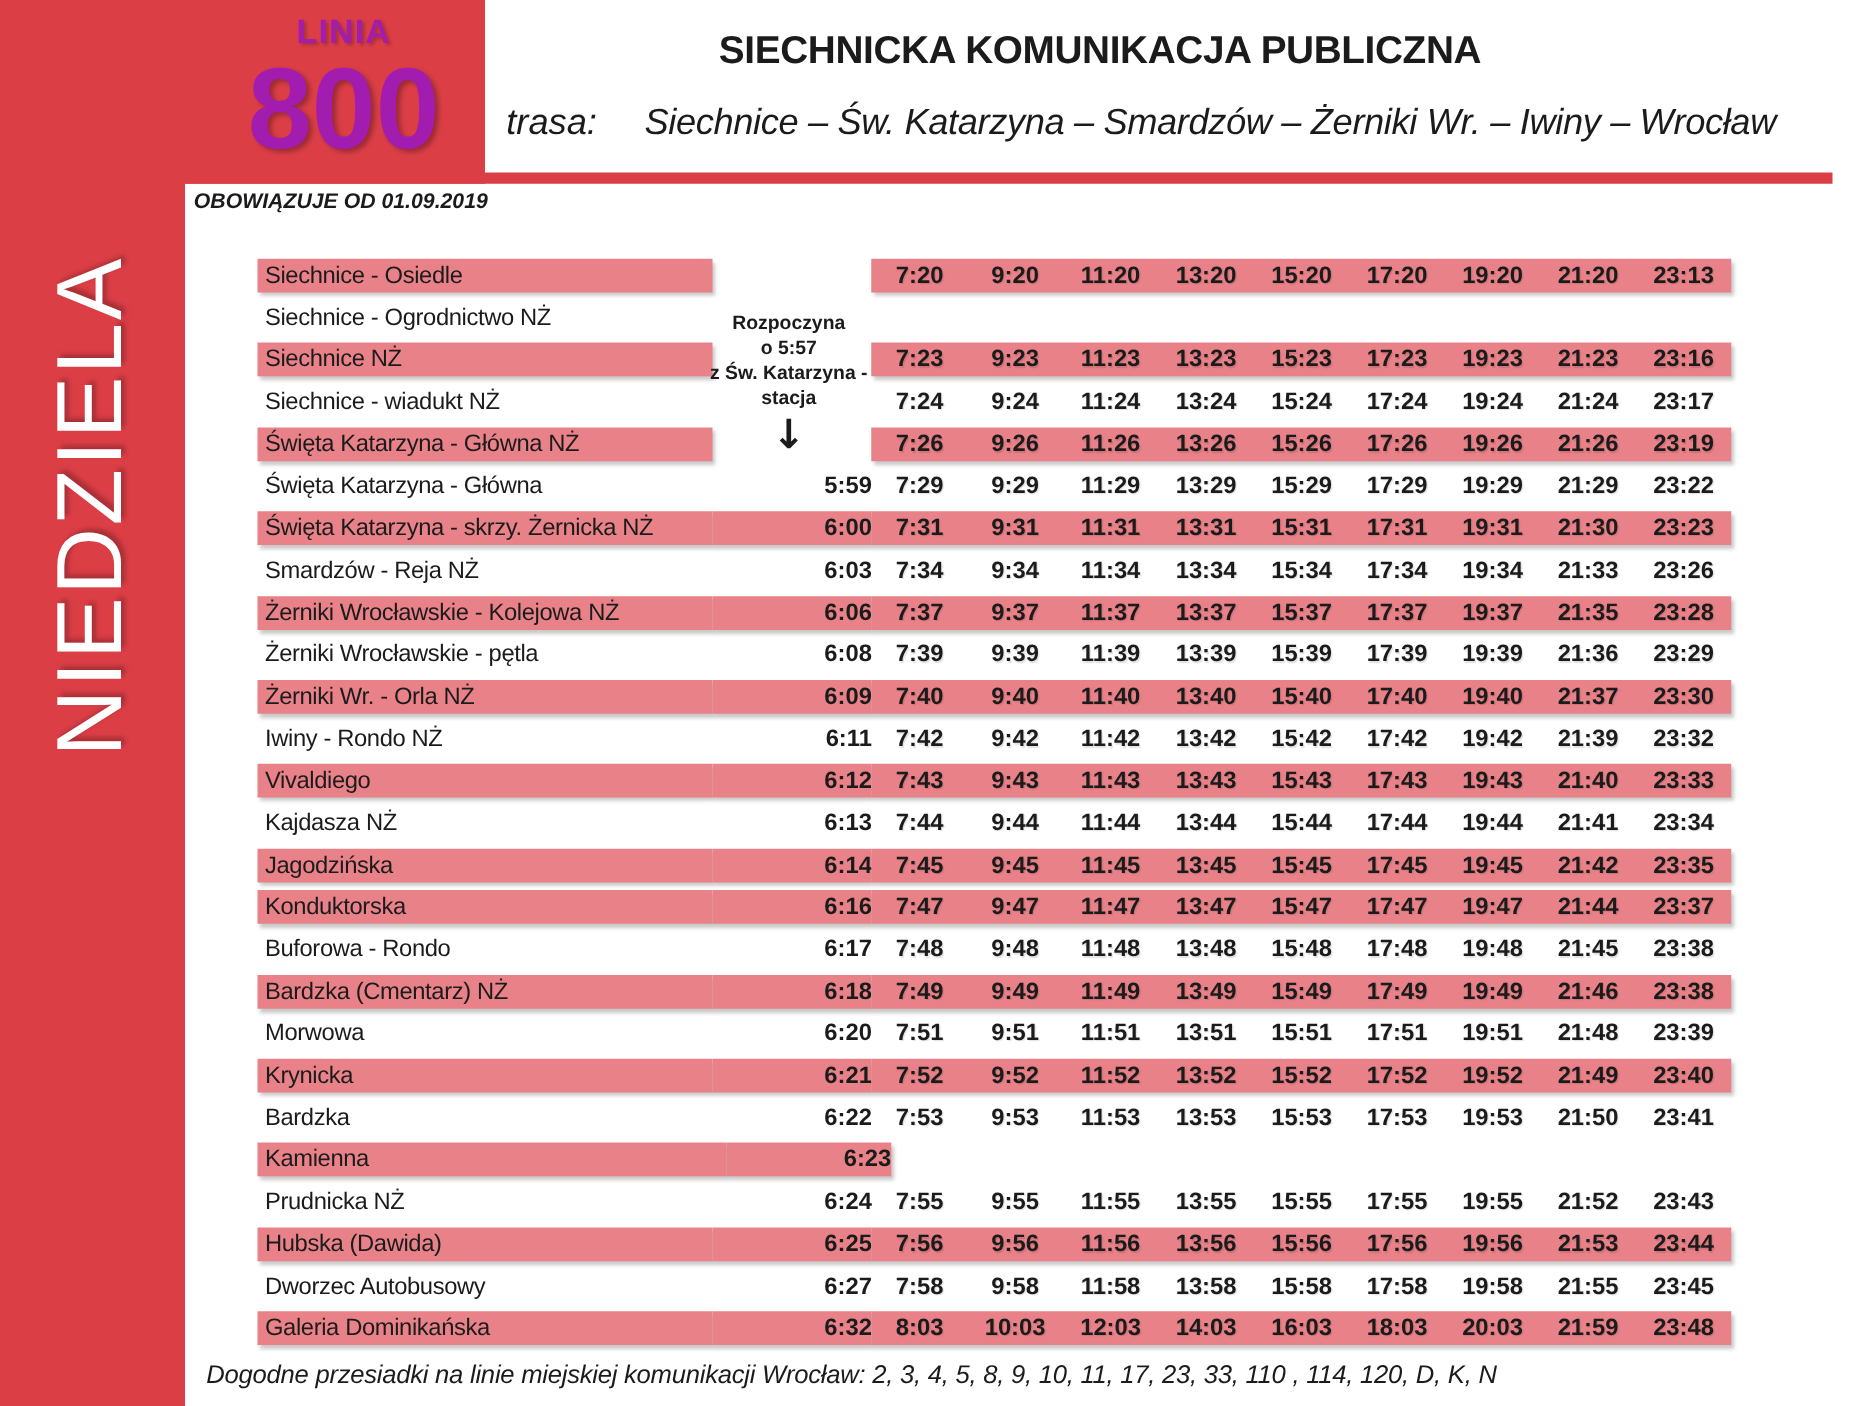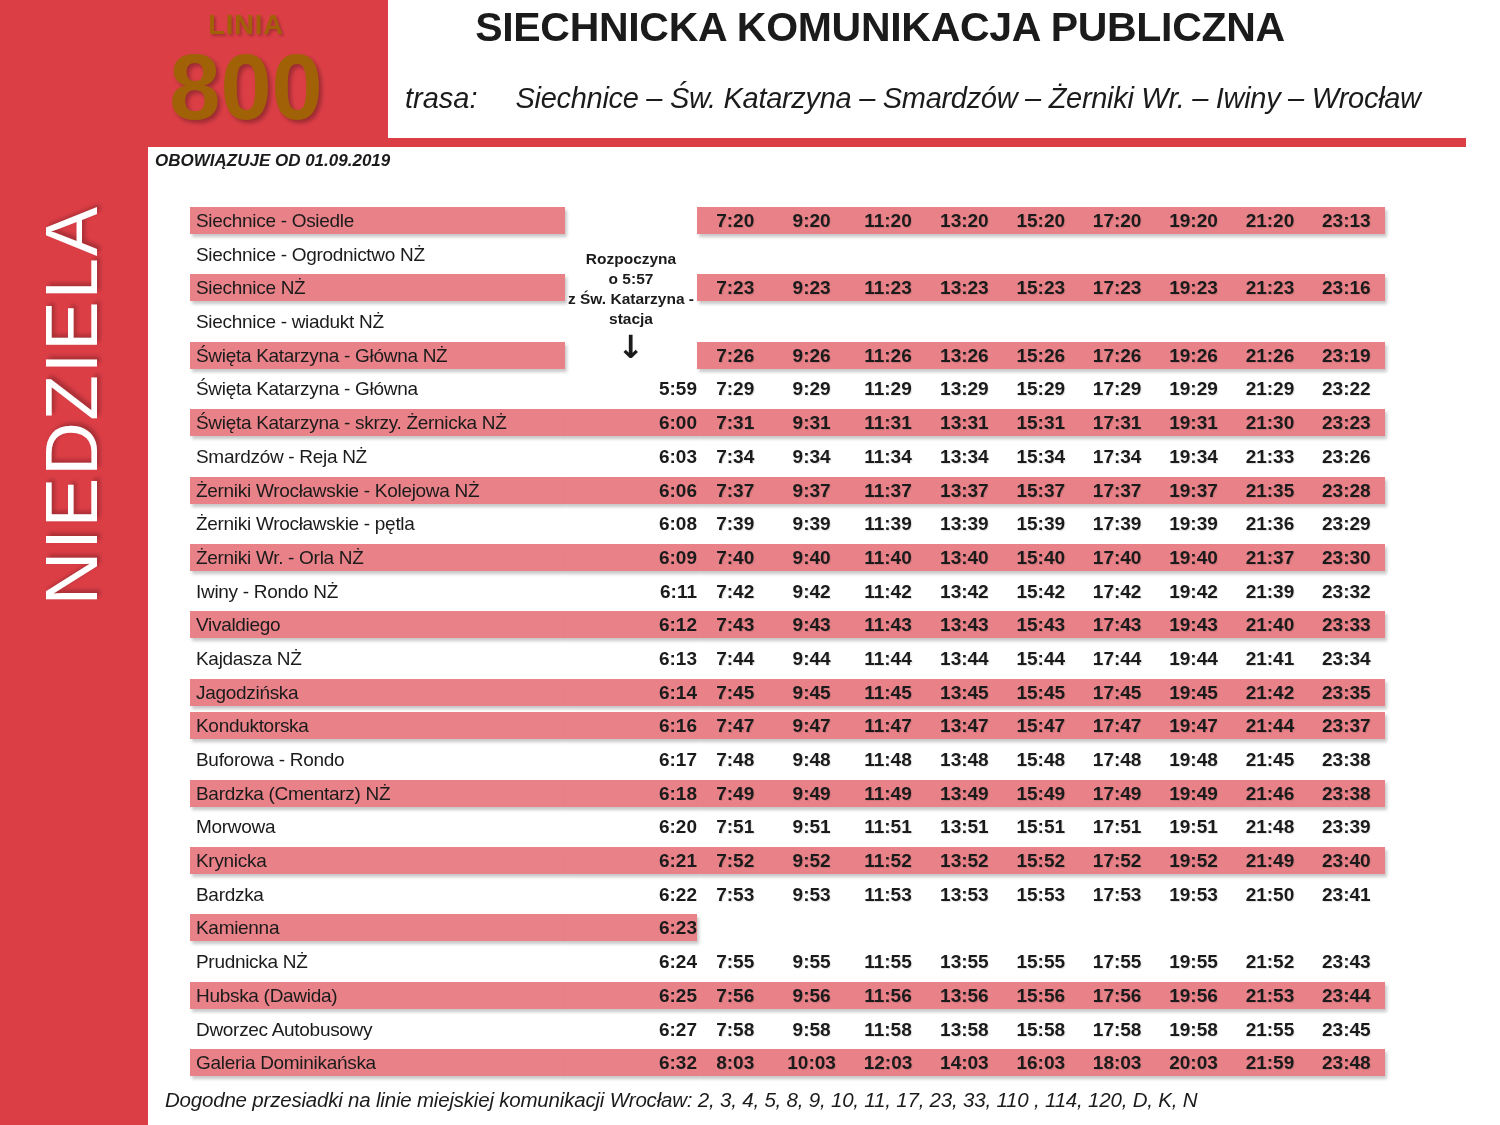--- a/index.html
+++ b/index.html
@@ -4,40 +4,40 @@
 <style>
   html,body{margin:0;padding:0;background:#ffffff;}
   .page{position:relative;width:1500px;height:1125px;background:#ffffff;overflow:hidden;
         font-family:"Liberation Sans",sans-serif;color:#1b1b1b;}
 
   
   .left-bar{position:absolute;left:0;top:0;width:148px;height:1125px;background:#DC3E46;}
   .red-band{position:absolute;left:0;top:138px;width:1466px;height:9px;background:#DC3E46;}
   .top-block{position:absolute;left:0;top:0;width:388px;height:147px;background:#DC3E46;}
 
-  .line-wrap{position:absolute;left:116px;top:10px;width:260px;text-align:center;color:#a16207;}
+  .line-wrap{position:absolute;left:145px;top:10px;width:260px;text-align:center;color:#a21caf;}
   .line-label{font-size:27px;font-weight:bold;letter-spacing:1px;text-shadow:2px 2px 3px rgba(0,0,0,0.25);}
   .line-number{font-size:92px;font-weight:bold;line-height:88px;margin-top:2px;text-shadow:3px 3px 4px rgba(0,0,0,0.3);}
 
-  .main-title{position:absolute;left:390px;top:4px;width:980px;text-align:center;
-              font-size:41px;font-weight:bold;letter-spacing:-0.3px;}
+  .main-title{position:absolute;left:390px;top:22px;width:980px;text-align:center;
+              font-size:31px;font-weight:bold;letter-spacing:-0.3px;}
   .route-line{position:absolute;left:405px;top:82px;width:1030px;display:flex;align-items:flex-end;gap:38px;
               font-style:italic;font-size:29px;}
   .route-label{font-weight:normal;}
   .route-text{letter-spacing:-0.3px;}
 
   .valid-from{position:absolute;left:155px;top:151px;font-size:17px;font-weight:bold;font-style:italic;}
 
   .day-label{position:absolute;left:-168px;top:345px;width:480px;height:120px;line-height:120px;
              text-align:center;transform:rotate(-90deg);color:#ffffff;font-size:74px;
              letter-spacing:2px;text-shadow:3px 3px 4px rgba(0,0,0,0.25);}
 
   
   .timetable{position:absolute;left:190px;top:207px;width:1195px;}
-  .trow{display:flex;height:27px;margin-bottom:6.7px;}
+  .trow{display:flex;height:27px;margin-bottom:6.7px;margin-left:16px;}
   .cell{line-height:27px;}
   .cell.name{width:375px;padding-left:6px;box-sizing:border-box;font-size:19px;letter-spacing:-0.3px;
              white-space:nowrap;overflow:hidden;}
   .cell.first{width:132px;text-align:right;font-weight:bold;font-size:19px;}
   .times{display:flex;width:688px;}
   .cell.time{width:76.4px;text-align:center;font-weight:bold;font-size:19px;
              text-shadow:1px 1px 1px rgba(0,0,0,0.12);}
   .pink{background:#E98288;box-shadow:2px 3px 3px rgba(0,0,0,0.22);}
 
   .start-note{position:absolute;left:565px;top:249px;width:132px;text-align:center;
@@ -104,20 +104,31 @@
             <div class="cell time">15:23</div>
             <div class="cell time">17:23</div>
             <div class="cell time">19:23</div>
             <div class="cell time">21:23</div>
             <div class="cell time">23:16</div>
           </div>
         </div>
         <div class="trow">
           <div class="cell name">Siechnice - wiadukt NŻ</div>
           <div class="cell first"></div>
+          <div class="times">
+            <div class="cell time">7:24</div>
+            <div class="cell time">9:24</div>
+            <div class="cell time">11:24</div>
+            <div class="cell time">13:24</div>
+            <div class="cell time">15:24</div>
+            <div class="cell time">17:24</div>
+            <div class="cell time">19:24</div>
+            <div class="cell time">21:24</div>
+            <div class="cell time">23:17</div>
+          </div>
         </div>
         <div class="trow">
           <div class="cell name pink">Święta Katarzyna - Główna NŻ</div>
           <div class="cell first"></div>
           <div class="times pink">
             <div class="cell time">7:26</div>
             <div class="cell time">9:26</div>
             <div class="cell time">11:26</div>
             <div class="cell time">13:26</div>
             <div class="cell time">15:26</div>

